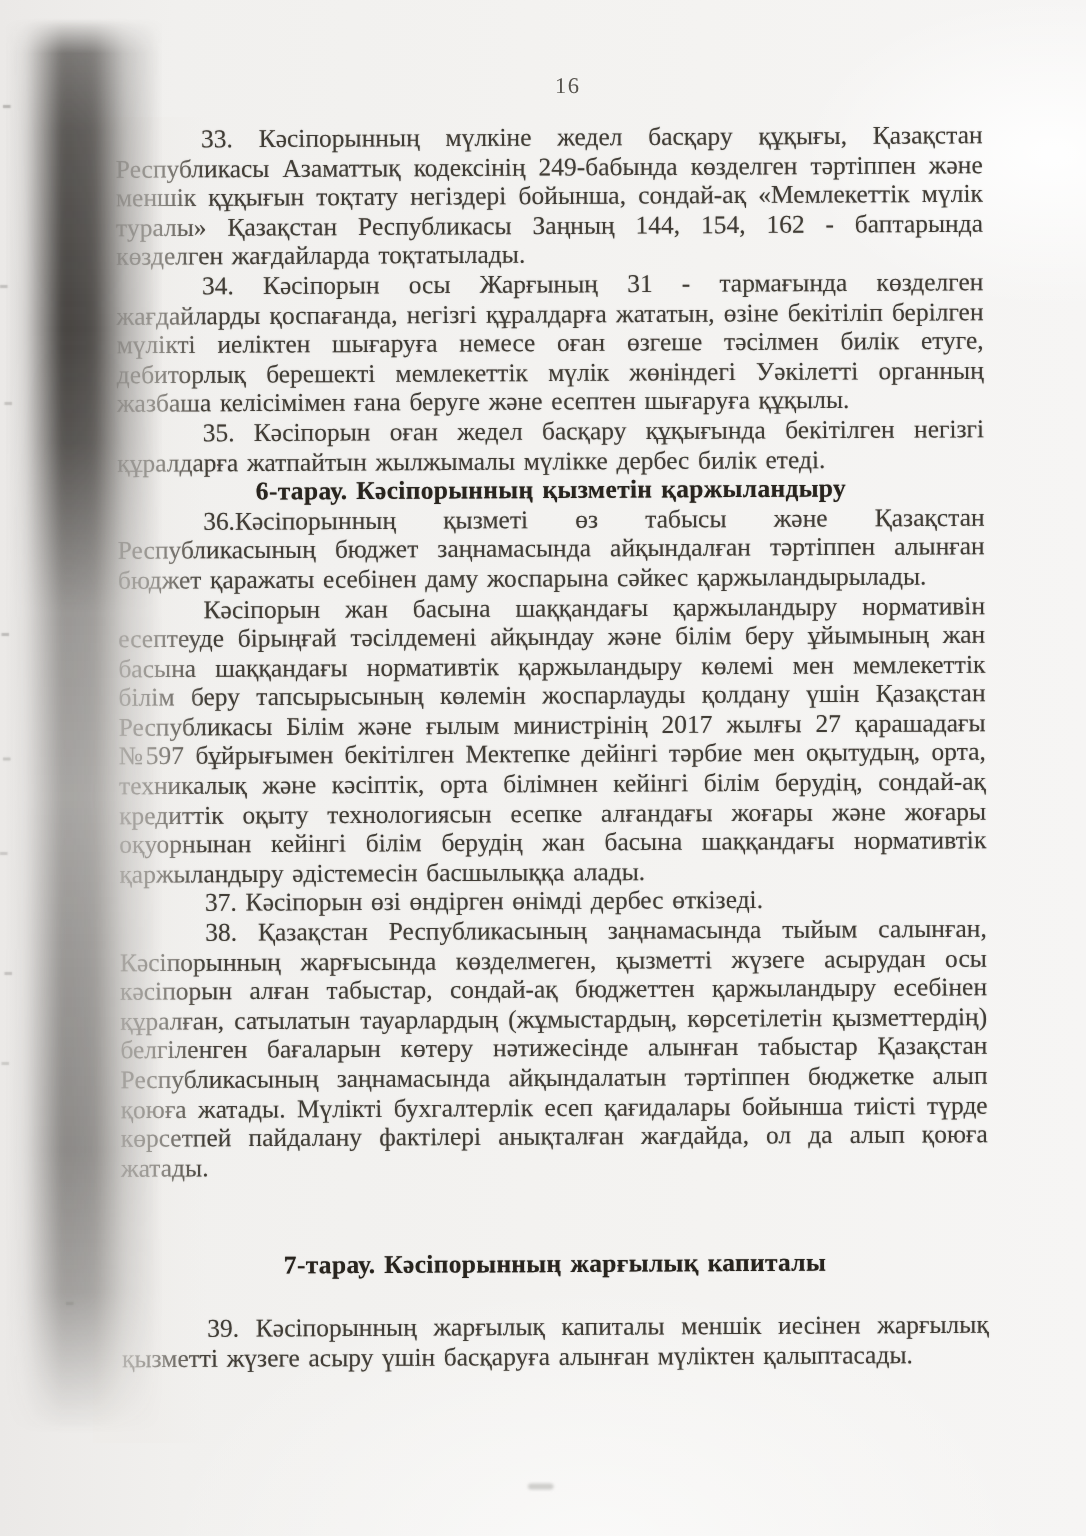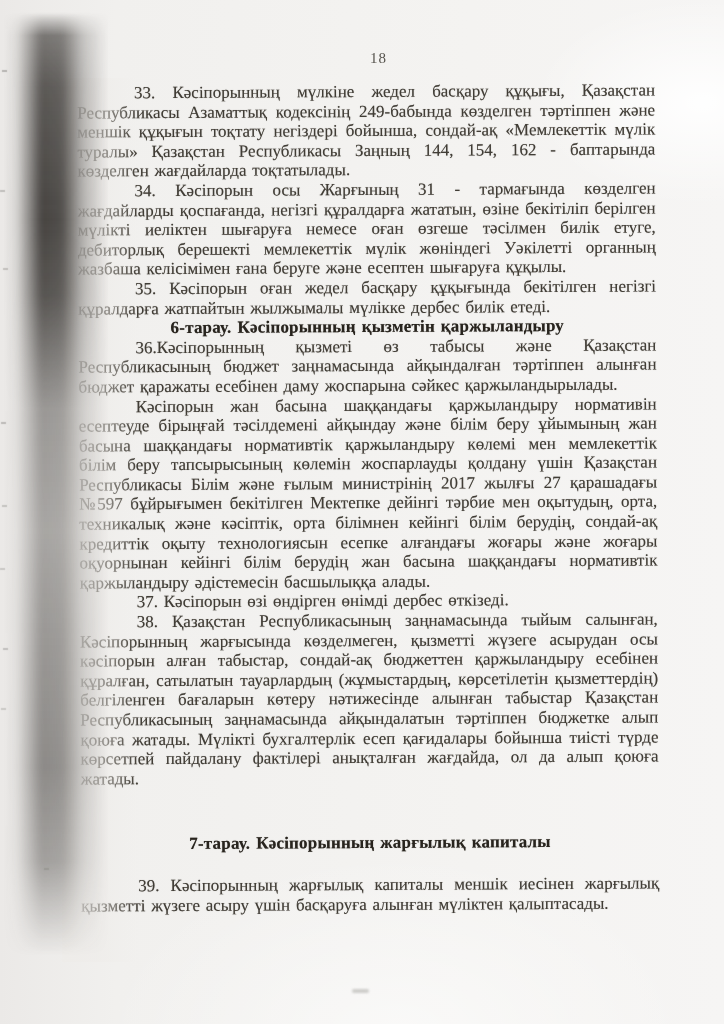--- a/index.html
+++ b/index.html
@@ -69,21 +69,21 @@
   .bottom-smudge{
     position:absolute;left:352px;top:989px;width:17px;height:4px;z-index:1;
     background:rgba(110,108,104,0.30);border-radius:2px;filter:blur(1px);
   }
 </style>
 </head>
 <body>
 
 <div class="page">
 
-  <div class="page-number">18</div>
+  <div class="page-number">16</div>
 
   <div class="content">
     <p>33. Кәсіпорынның мүлкіне жедел басқару құқығы, Қазақстан Республикасы Азаматтық кодексінің 249-бабында көзделген тәртіппен және меншік құқығын тоқтату негіздері бойынша, сондай-ақ «Мемлекеттік мүлік туралы» Қазақстан Республикасы Заңның 144, 154, 162 - баптарында көзделген жағдайларда тоқтатылады.</p>
     <p>34. Кәсіпорын осы Жарғының 31 - тармағында көзделген жағдайларды қоспағанда, негізгі құралдарға жататын, өзіне бекітіліп берілген мүлікті иеліктен шығаруға немесе оған өзгеше тәсілмен билік етуге, дебиторлық берешекті мемлекеттік мүлік жөніндегі Уәкілетті органның жазбаша келісімімен ғана беруге және есептен шығаруға құқылы.</p>
     <p>35. Кәсіпорын оған жедел басқару құқығында бекітілген негізгі құралдарға жатпайтын жылжымалы мүлікке дербес билік етеді.</p>
     <p class="chapter-heading">6-тарау. Кәсіпорынның қызметін қаржыландыру</p>
     <p>36.Кәсіпорынның қызметі өз табысы және Қазақстан Республикасының бюджет заңнамасында айқындалған тәртіппен алынған бюджет қаражаты есебінен даму жоспарына сәйкес қаржыландырылады.</p>
     <p>Кәсіпорын жан басына шаққандағы қаржыландыру нормативін есептеуде бірыңғай тәсілдемені айқындау және білім беру ұйымының жан басына шаққандағы нормативтік қаржыландыру көлемі мен мемлекеттік білім беру тапсырысының көлемін жоспарлауды қолдану үшін Қазақстан Республикасы Білім және ғылым министрінің 2017 жылғы 27 қарашадағы №597 бұйрығымен бекітілген Мектепке дейінгі тәрбие мен оқытудың, орта, техникалық және кәсіптік, орта білімнен кейінгі білім берудің, сондай-ақ кредиттік оқыту технологиясын есепке алғандағы жоғары және жоғары оқуорнынан кейінгі білім берудің жан басына шаққандағы нормативтік қаржыландыру әдістемесін басшылыққа алады.</p>
     <p>37. Кәсіпорын өзі өндірген өнімді дербес өткізеді.</p>
     <p>38. Қазақстан Республикасының заңнамасында тыйым салынған, Кәсіпорынның жарғысында көзделмеген, қызметті жүзеге асырудан осы кәсіпорын алған табыстар, сондай-ақ бюджеттен қаржыландыру есебінен құралған, сатылатын тауарлардың (жұмыстардың, көрсетілетін қызметтердің) белгіленген бағаларын көтеру нәтижесінде алынған табыстар Қазақстан Республикасының заңнамасында айқындалатын тәртіппен бюджетке алып қоюға жатады. Мүлікті бухгалтерлік есеп қағидалары бойынша тиісті түрде көрсетпей пайдалану фактілері анықталған жағдайда, ол да алып қоюға жатады.</p>

